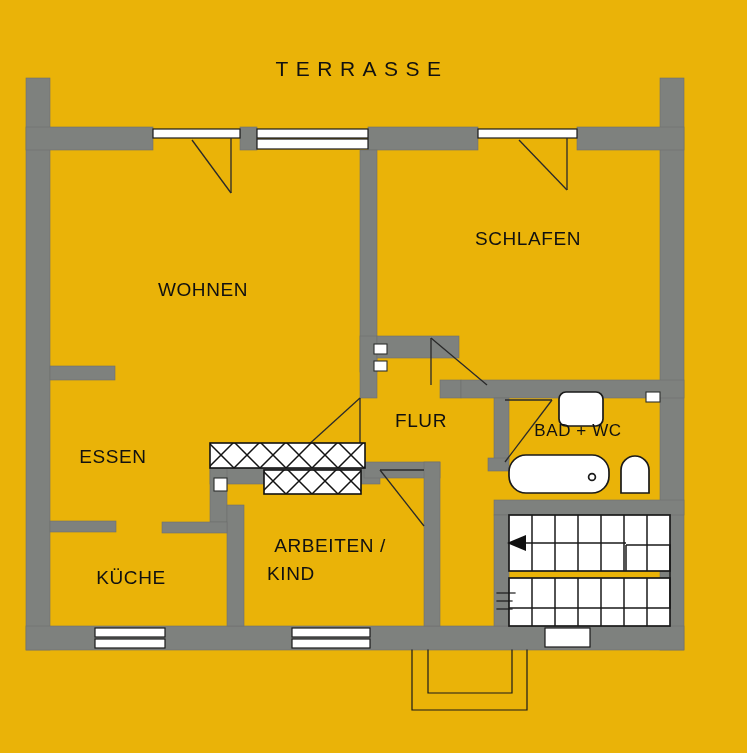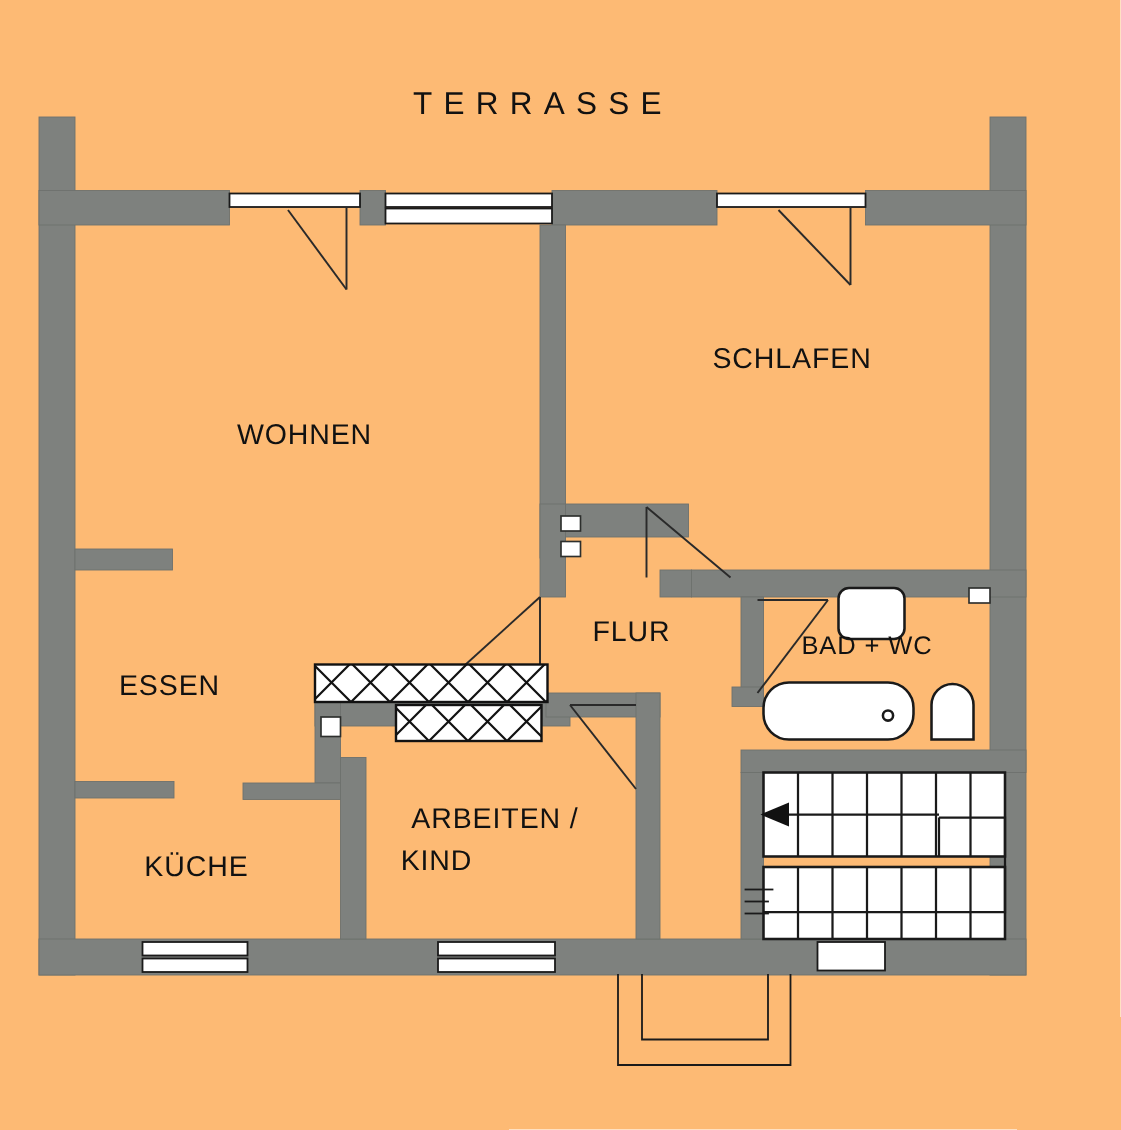--- a/index.html
+++ b/index.html
@@ -11,21 +11,21 @@
   body {
     width: 747px;
     height: 753px;
     font-family: "Liberation Sans", sans-serif;
     overflow: hidden;
   }
   #plan-root {
     position: relative;
     width: 747px;
     height: 753px;
-    background: #fdba74;
+    background: #eab308;
   }
   svg#floorplan {
     display: block;
     width: 747px;
     height: 753px;
   }
   .wall {
     fill: #7e817e;
     stroke: #6e716e;
     stroke-width: 0.6;

